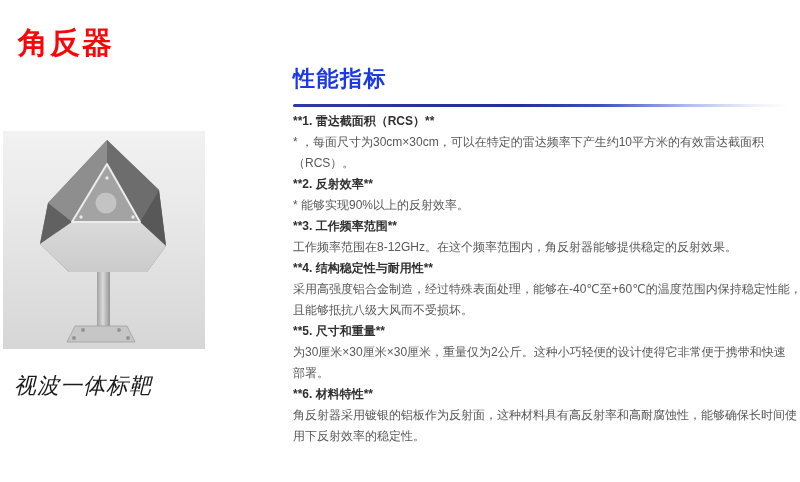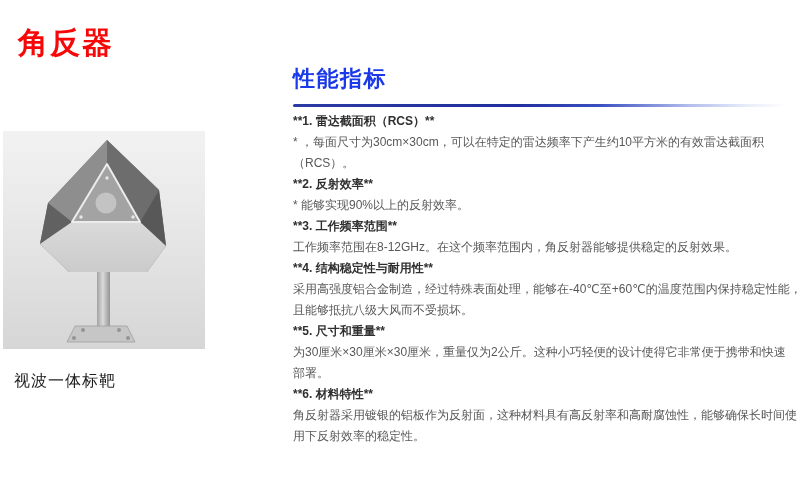--- a/index.html
+++ b/index.html
@@ -14,21 +14,21 @@
     color:#f70808;
     margin-top:9px;
   }
   .photo{
     position:absolute;left:3px;top:131px;width:202px;height:218px;
     background:linear-gradient(180deg,#f2f2f2 0%,#e8e8e8 40%,#d6d6d6 100%);
   }
   .photo svg{display:block;width:202px;height:218px;}
   .product-caption{
     position:absolute;left:14px;top:371px;
-    font-size:16px;color:#1c1c1c;letter-spacing:1px;
+    font-size:22px;color:#1c1c1c;letter-spacing:1px;font-style:italic;
   }
   .specs{
     position:absolute;left:293px;top:64px;width:512px;
   }
   .specs-title{
     margin:0;font-size:22px;font-weight:bold;letter-spacing:1.5px;
     color:#1b39e8;line-height:30px;
   }
   .specs-divider{
     height:3px;width:495px;margin-top:10px;border-radius:2px;

